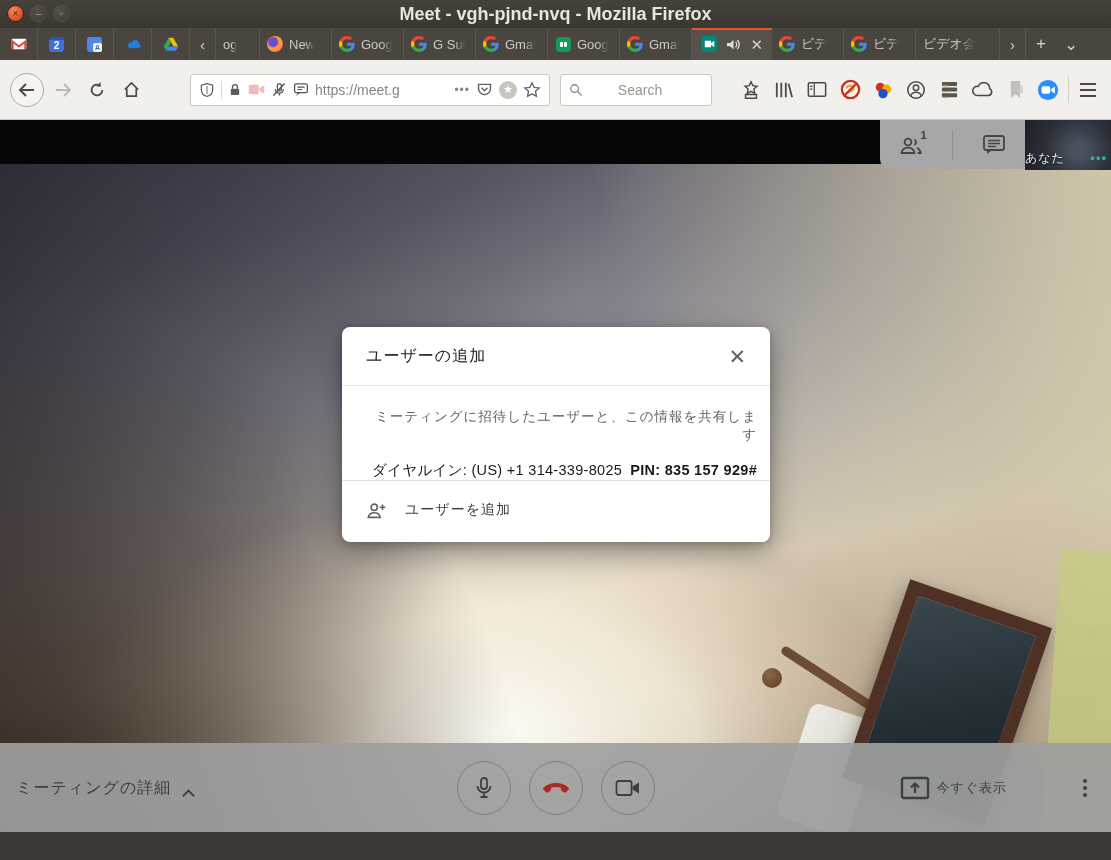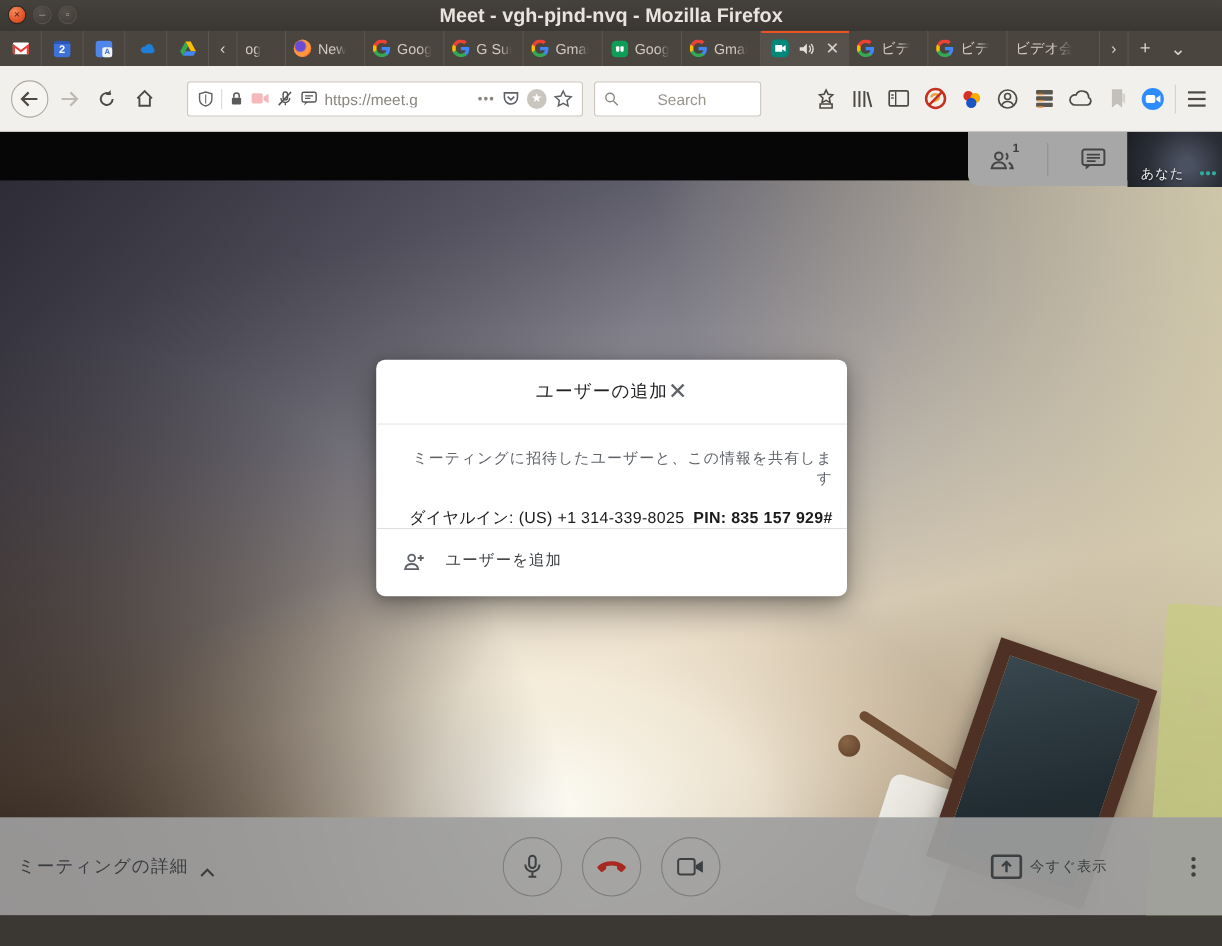--- a/index.html
+++ b/index.html
@@ -38,21 +38,21 @@
   .tr-icon { width:15px; height:15px; border-radius:3px; background:#4f86ec; position:relative; }
   .tr-icon::after { content:"A"; position:absolute; right:0; bottom:0; width:9px; height:9px; background:#f2f2f2; color:#3c6fd0; border-radius:2px; font-size:7px; font-weight:bold; text-align:center; line-height:9px; }
   .hang-icon { width:15px; height:15px; border-radius:4px; background:#0f9d58; display:flex; align-items:center; justify-content:center; gap:1px; padding-top:1px; }
   .hang-icon i { width:3px; height:5px; background:#fff; border-radius:1px; display:block; }
   .meet-icon { width:16px; height:16px; border-radius:4px; background:#00897b; display:flex; align-items:center; justify-content:center; }
 
   
   .navbar { height:60px; background:#f2f0ed; border-bottom:1px solid #cbc7c0; display:flex; align-items:center; padding:0 10px; }
   .nav-btn { width:30px; height:30px; display:flex; align-items:center; justify-content:center; margin-right:4px; flex:none; }
   .back-btn { border:1px solid #aeaaa3; border-radius:50%; width:34px; height:34px; background:#f6f4f1; }
-  .urlbar { margin-left:20px; width:360px; height:32px; background:#fff; border:1px solid #ccc8c1; border-radius:3px; display:flex; align-items:center; padding:0 8px; gap:6px; flex:none; }
+  .urlbar { margin-left:40px; width:360px; height:32px; background:#fff; border:1px solid #ccc8c1; border-radius:3px; display:flex; align-items:center; padding:0 8px; gap:6px; flex:none; }
   .urlbar .sep { width:1px; height:18px; background:#ddd9d2; }
   .url-text { font-size:14px; color:#8a867f; white-space:nowrap; overflow:hidden; flex:1 1 auto; -webkit-mask-image:linear-gradient(90deg,#000 70%,transparent 97%); mask-image:linear-gradient(90deg,#000 70%,transparent 97%); }
   .url-dots { color:#8a867f; font-size:12px; letter-spacing:1px; flex:none; }
   .searchbar { margin-left:10px; width:152px; height:32px; background:#fff; border:1px solid #ccc8c1; border-radius:3px; display:flex; align-items:center; padding:0 8px; gap:7px; flex:none; }
   .search-input { border:none; outline:none; width:100px; font-size:14px; color:#444; background:transparent;text-align:center; }
   .search-input::placeholder { color:#9a958d; }
   .ext-icons { margin-left:auto; display:flex; align-items:center; gap:11px; }
   .ext-icon { width:22px; height:22px; display:flex; align-items:center; justify-content:center; }
   .nav-sep { width:1px; height:26px; background:#d3cfc8; margin:0 6px 0 9px; }
   .hamburger { display:flex; flex-direction:column; gap:4px; width:26px; align-items:center; }
@@ -71,26 +71,26 @@
   .rod { position:absolute; left:770px; top:565px; width:150px; height:9px; background:#6e4c34; border-radius:5px; transform:rotate(33deg); }
   .rod-ball { position:absolute; left:762px; top:548px; width:20px; height:20px; background:radial-gradient(circle at 35% 30%, #8a6445, #5d3f2a); border-radius:50%; }
   .curtain-white { position:absolute; left:792px; top:590px; width:74px; height:120px; background:linear-gradient(100deg, rgba(240,239,234,.95), rgba(214,212,204,.85)); transform:rotate(18deg); border-radius:10px; }
 
   .top-strip { position:absolute; top:0; left:0; width:100%; height:44px; background:#060606; }
   .top-panel { position:absolute; left:880px; top:0; width:145px; height:49px; background:#a7a7a7; border-radius:0 0 0 10px; display:flex; align-items:center; justify-content:space-around; }
   .panel-sep { width:1px; height:30px; background:#8f8f8f; }
   .panel-btn { position:relative; width:40px; height:40px; display:flex; align-items:center; justify-content:center; }
   .ppl-count { position:absolute; top:4px; right:4px; font-size:11px; font-weight:bold; color:#3f3f3f; }
   .self-thumb { position:absolute; left:1025px; top:0; width:86px; height:50px; background:radial-gradient(circle at 62% 60%, #4a5160 0 10%, #2b2f38 55%, #1b1e24 100%); }
-  .you-label { position:absolute; left:12px; bottom:3px; font-size:12px; color:#f0f0f0; text-shadow:0 1px 2px rgba(0,0,0,.8); letter-spacing:1px; }
+  .you-label { position:absolute; left:0; bottom:3px; font-size:12px; color:#f0f0f0; text-shadow:0 1px 2px rgba(0,0,0,.8); letter-spacing:1px; }
   .thumb-dots { position:absolute; right:4px; bottom:5px; color:#2fae9f; font-size:13px; letter-spacing:1px; font-weight:bold; }
 
   
   .dialog { position:absolute; left:342px; top:207px; width:428px; background:#fff; border-radius:8px; box-shadow:0 10px 30px rgba(0,0,0,.35), 0 2px 8px rgba(0,0,0,.2); }
-  .dlg-header { height:59px; display:flex; align-items:center; justify-content:center; padding:0 24px; border-bottom:1px solid #e8e8e8; }
+  .dlg-header { height:59px; display:flex; align-items:center; justify-content:space-between; padding:0 24px; border-bottom:1px solid #e8e8e8; }
   .dlg-title { font-size:16px; color:#202124; letter-spacing:1px; }
   .dlg-close { font-size:21px; color:#5f6368; line-height:1; cursor:default; }
   .dlg-body { padding:22px 13px 0 24px;text-align:right; }
   .dlg-desc { font-size:13.5px; color:#5f6368; letter-spacing:1px; margin-bottom:17px; }
   .dlg-link { font-size:14.5px; color:#1b1b1b; margin-bottom:8px; }
   .dlg-dial { font-size:14.5px; color:#1b1b1b; letter-spacing:.3px; }
   .dlg-pin { font-weight:700; margin-left:8px; letter-spacing:.3px; }
   .copy-row { display:flex; align-items:center; gap:20px; margin:24px 0 24px; }
   .copy-label { font-size:14px; color:#3c4043; letter-spacing:1px; }
   .dlg-divider { height:1px; background:#e0e0e0; }

